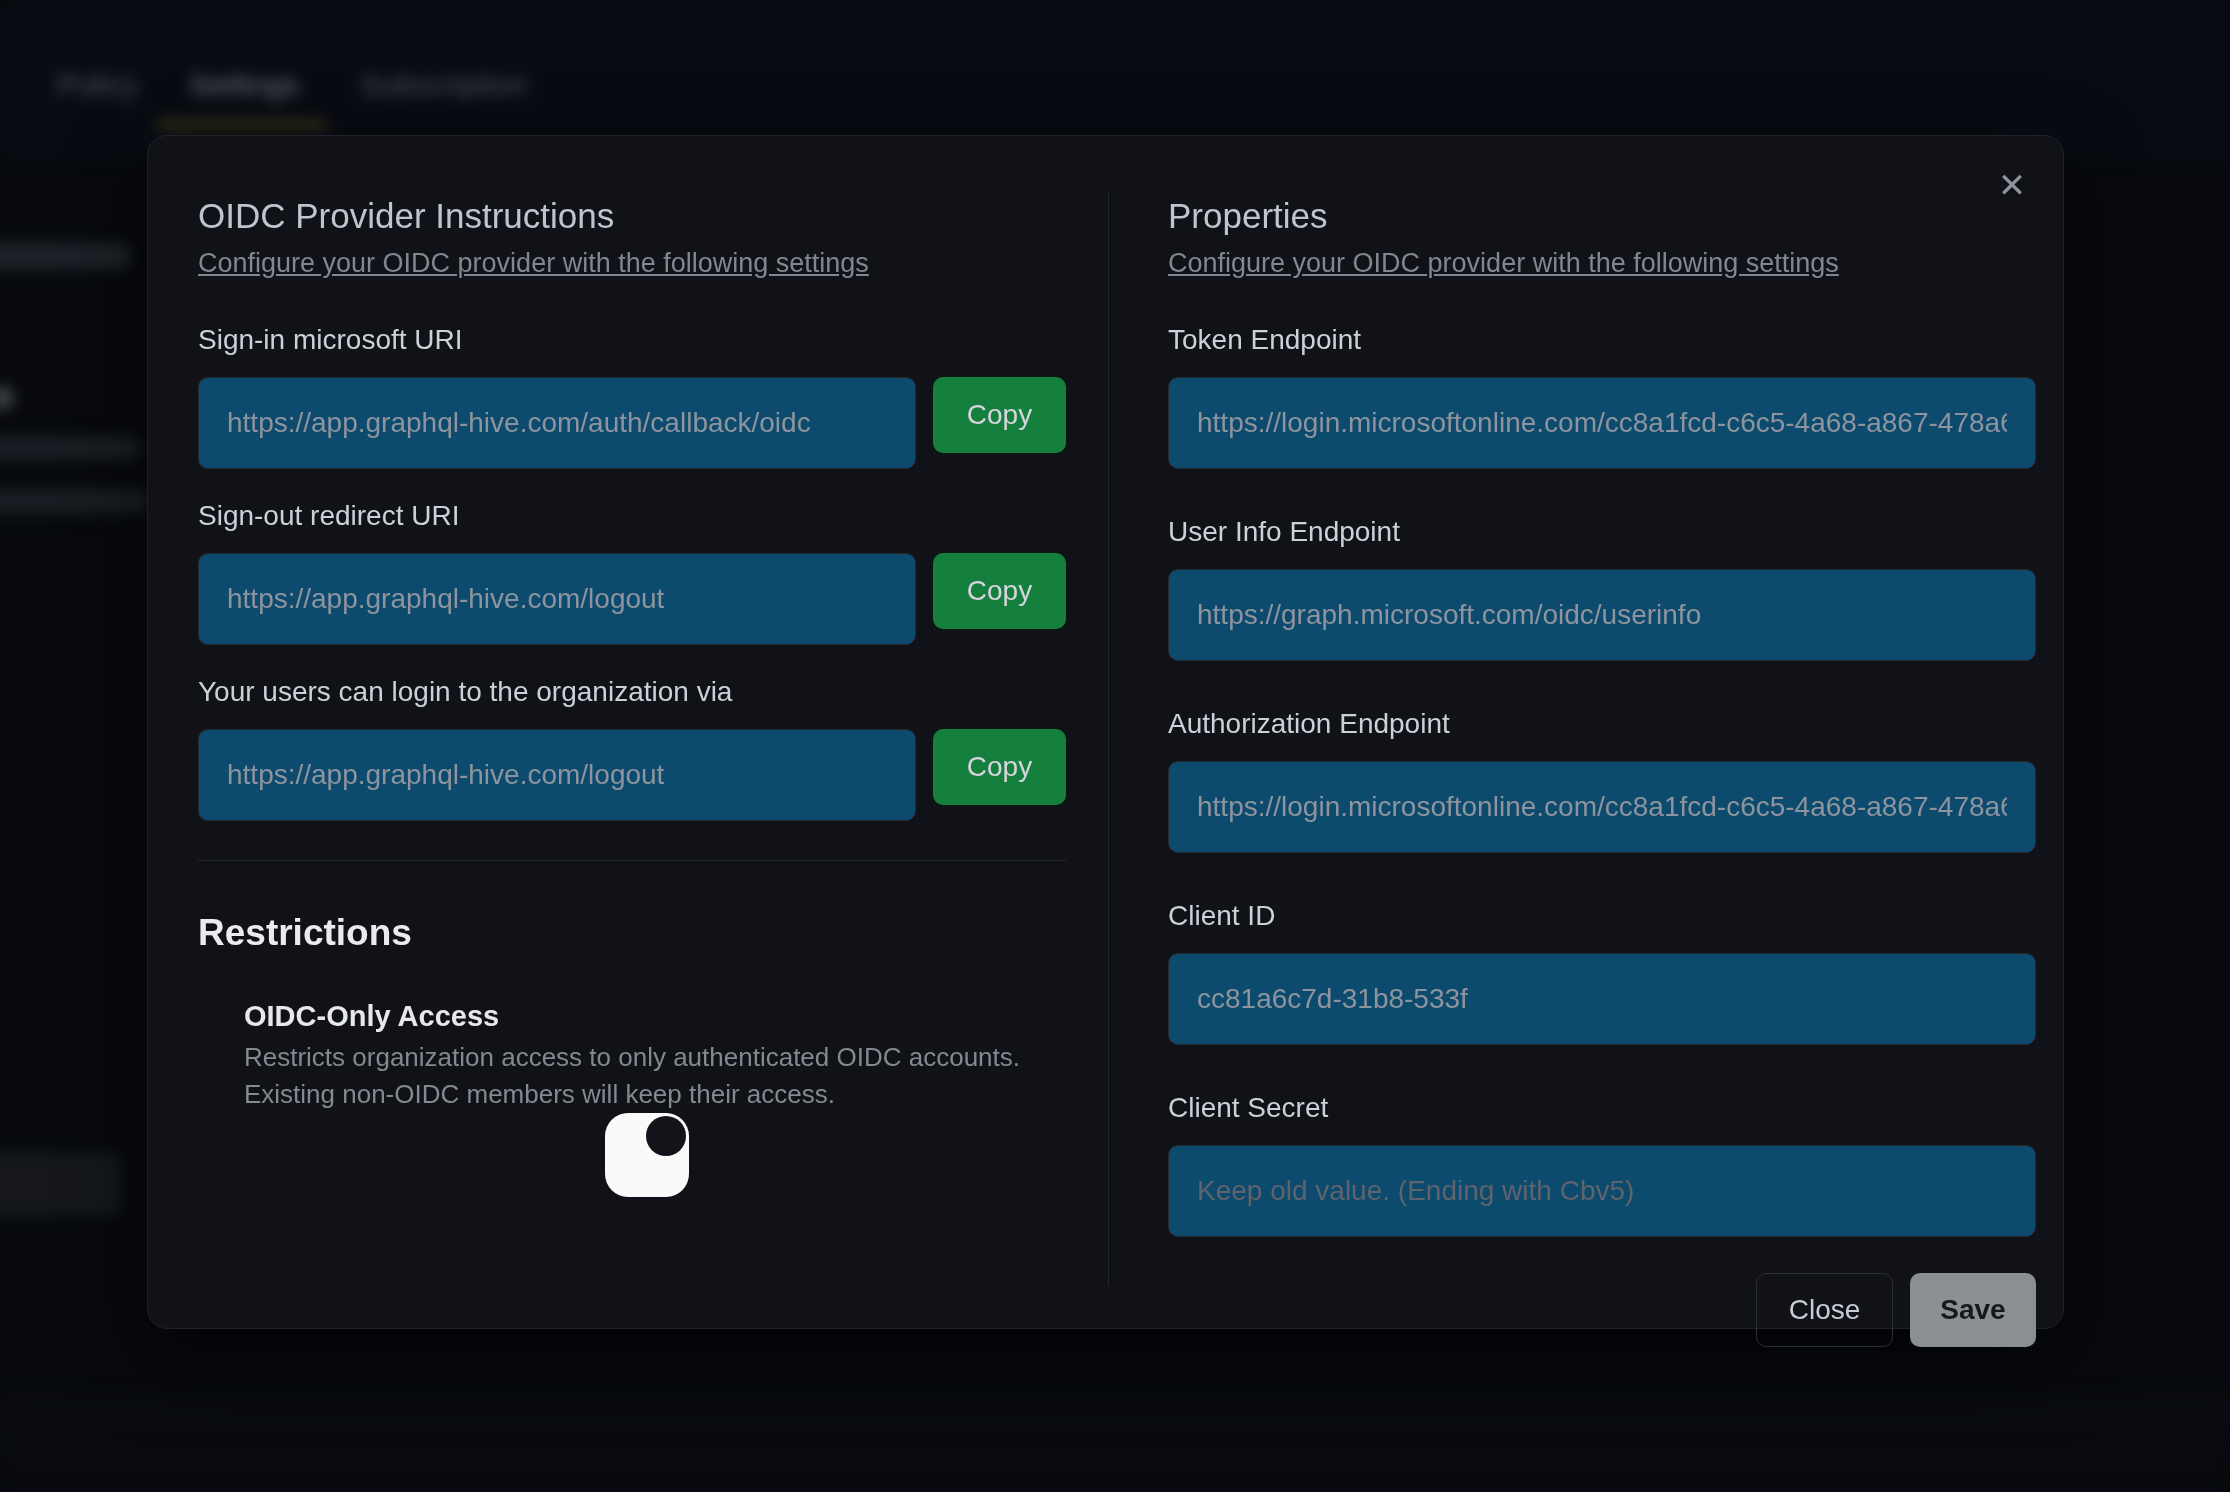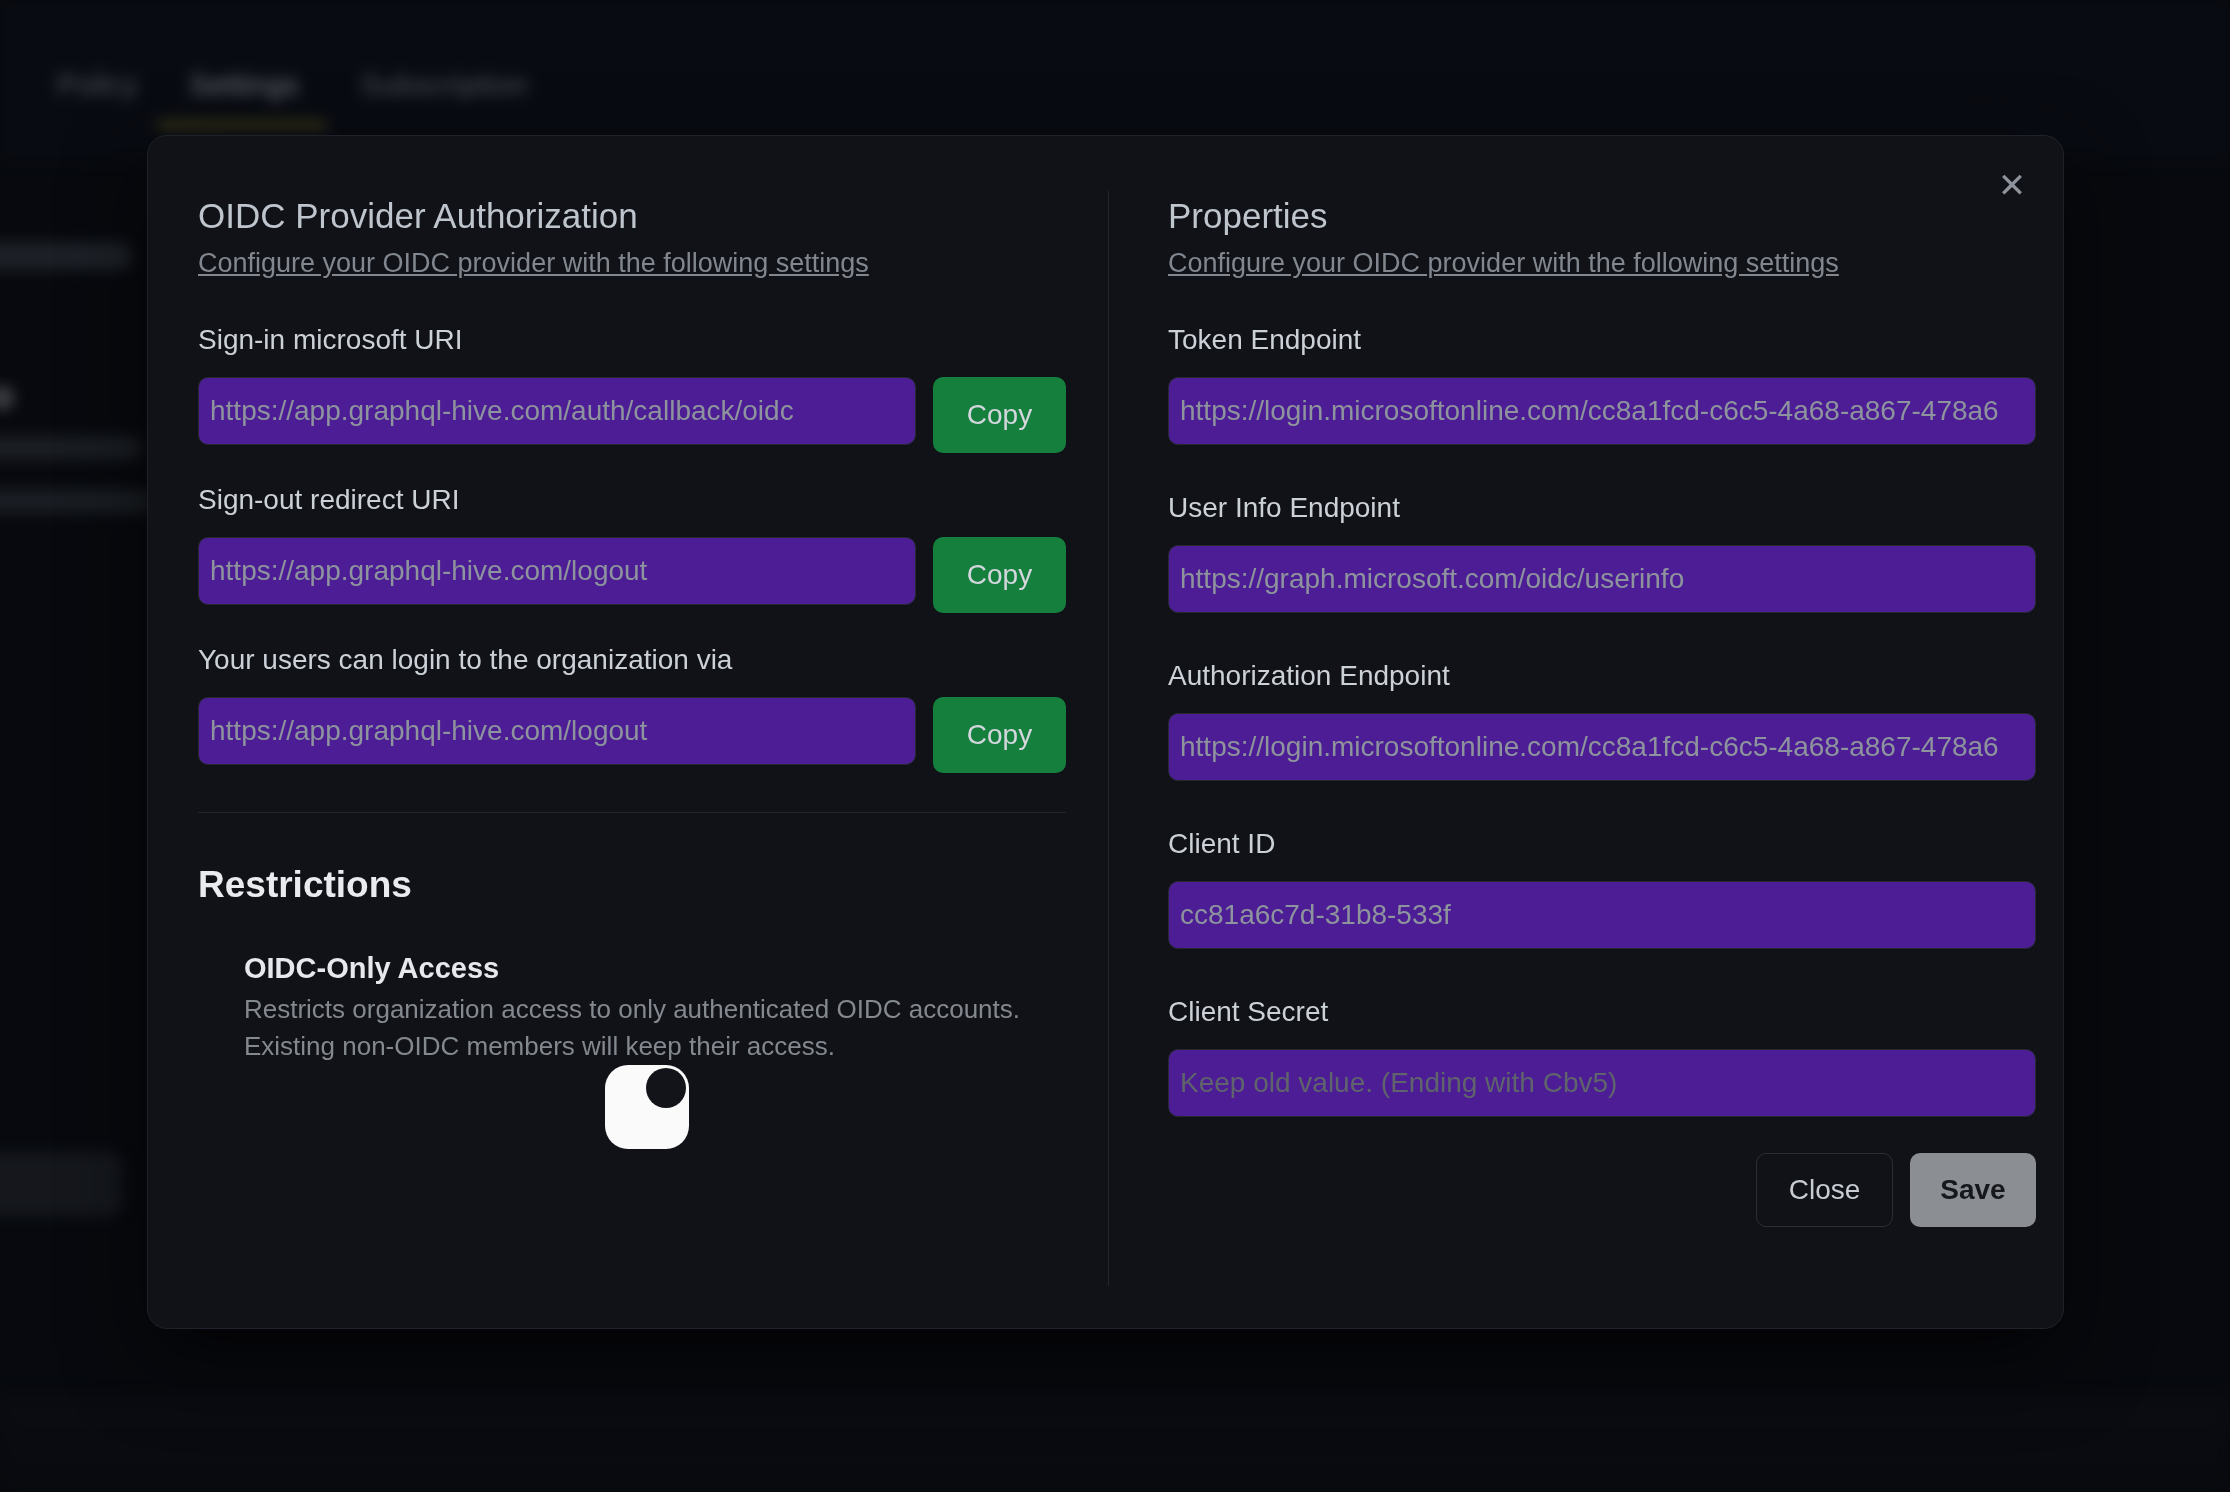--- a/index.html
+++ b/index.html
@@ -68,25 +68,25 @@
 
   .h-title { font-size:35px; line-height:44px; font-weight:500; color:#bfc5cd; }
   .h-sub   { margin-top:8px; font-size:27px; line-height:34px; color:#82878f;text-decoration:underline; }
 
   .f-label { font-size:28px; line-height:34px; font-weight:500; color:#ccd1d8; }
   .ml43 { margin-top:43px; } .ml30 { margin-top:30px; } .ml46 { margin-top:46px; }
 
   .copy-row { display:flex; gap:17px; margin-top:20px; }
 
   .t-input {
-    height:68px; width:100%;
-    background:#4c1d95;
+    height:92px; width:100%;
+    background:#0c4a6e;
     border:1px solid #26292f;
     border-radius:10px;
-    padding:0 11px;
+    padding:0 28px;
     font-family:"Liberation Sans", sans-serif;
     font-size:28px; color:#8e949d;
     outline:none;
     white-space:nowrap; overflow:hidden; text-overflow:clip;
   }
   .t-input::placeholder { color:#5f646c; opacity:1; }
   .copy-row .t-input { flex:1; min-width:0; }
 
   .copy-btn {
     width:133px; height:76px; flex:0 0 133px;
@@ -145,21 +145,21 @@
   <div class="bottom-band"></div>
 </div>
 
 <div class="overlay"></div>
 
 <div class="modal">
   <div class="v-divider"></div>
   <div class="close-x">✕</div>
 
   <div class="col col-left">
-    <div class="h-title">OIDC Provider Authorization</div>
+    <div class="h-title">OIDC Provider Instructions</div>
     <div class="h-sub">Configure your OIDC provider with the following settings</div>
 
     <div class="f-label ml43">Sign-in microsoft URI</div>
     <div class="copy-row">
       <input class="t-input" value="https://app.graphql-hive.com/auth/callback/oidc" style="">
       <button class="copy-btn">Copy</button>
     </div>
 
     <div class="f-label ml30">Sign-out redirect URI</div>
     <div class="copy-row">

